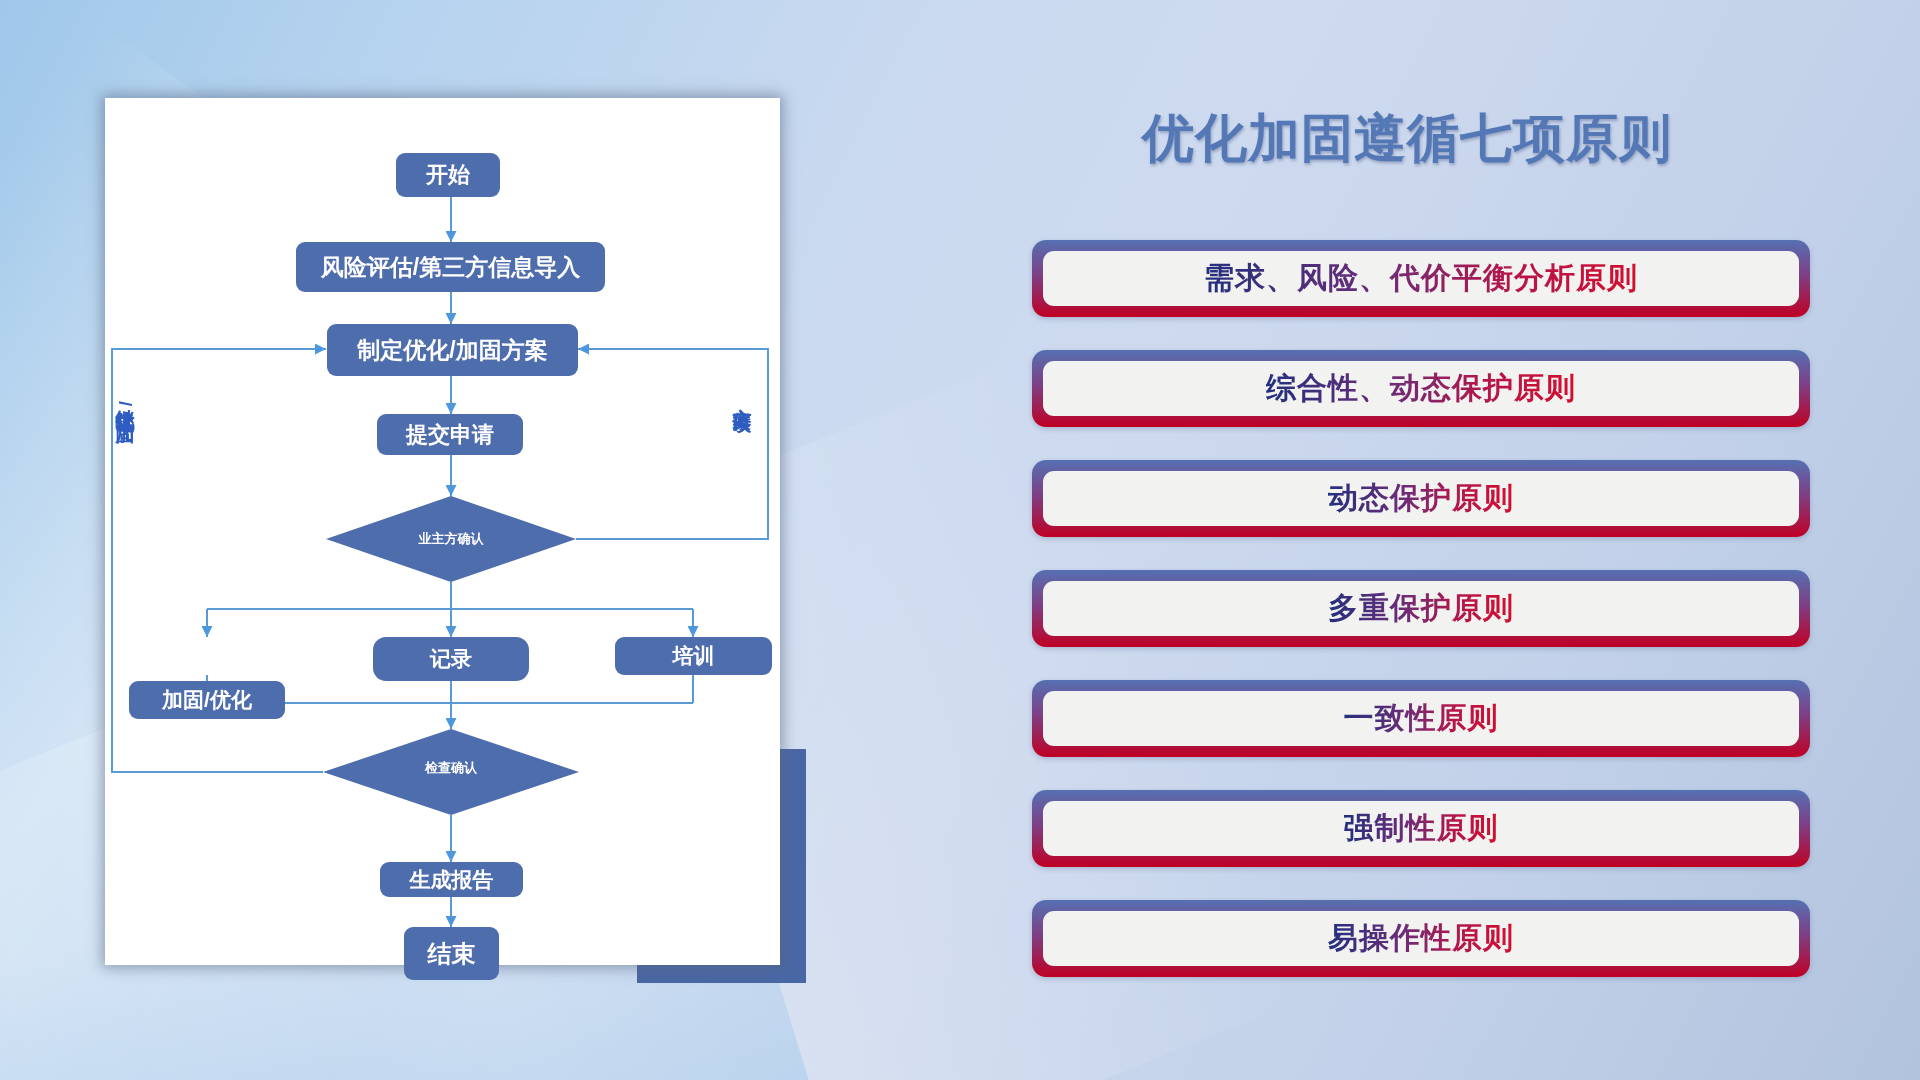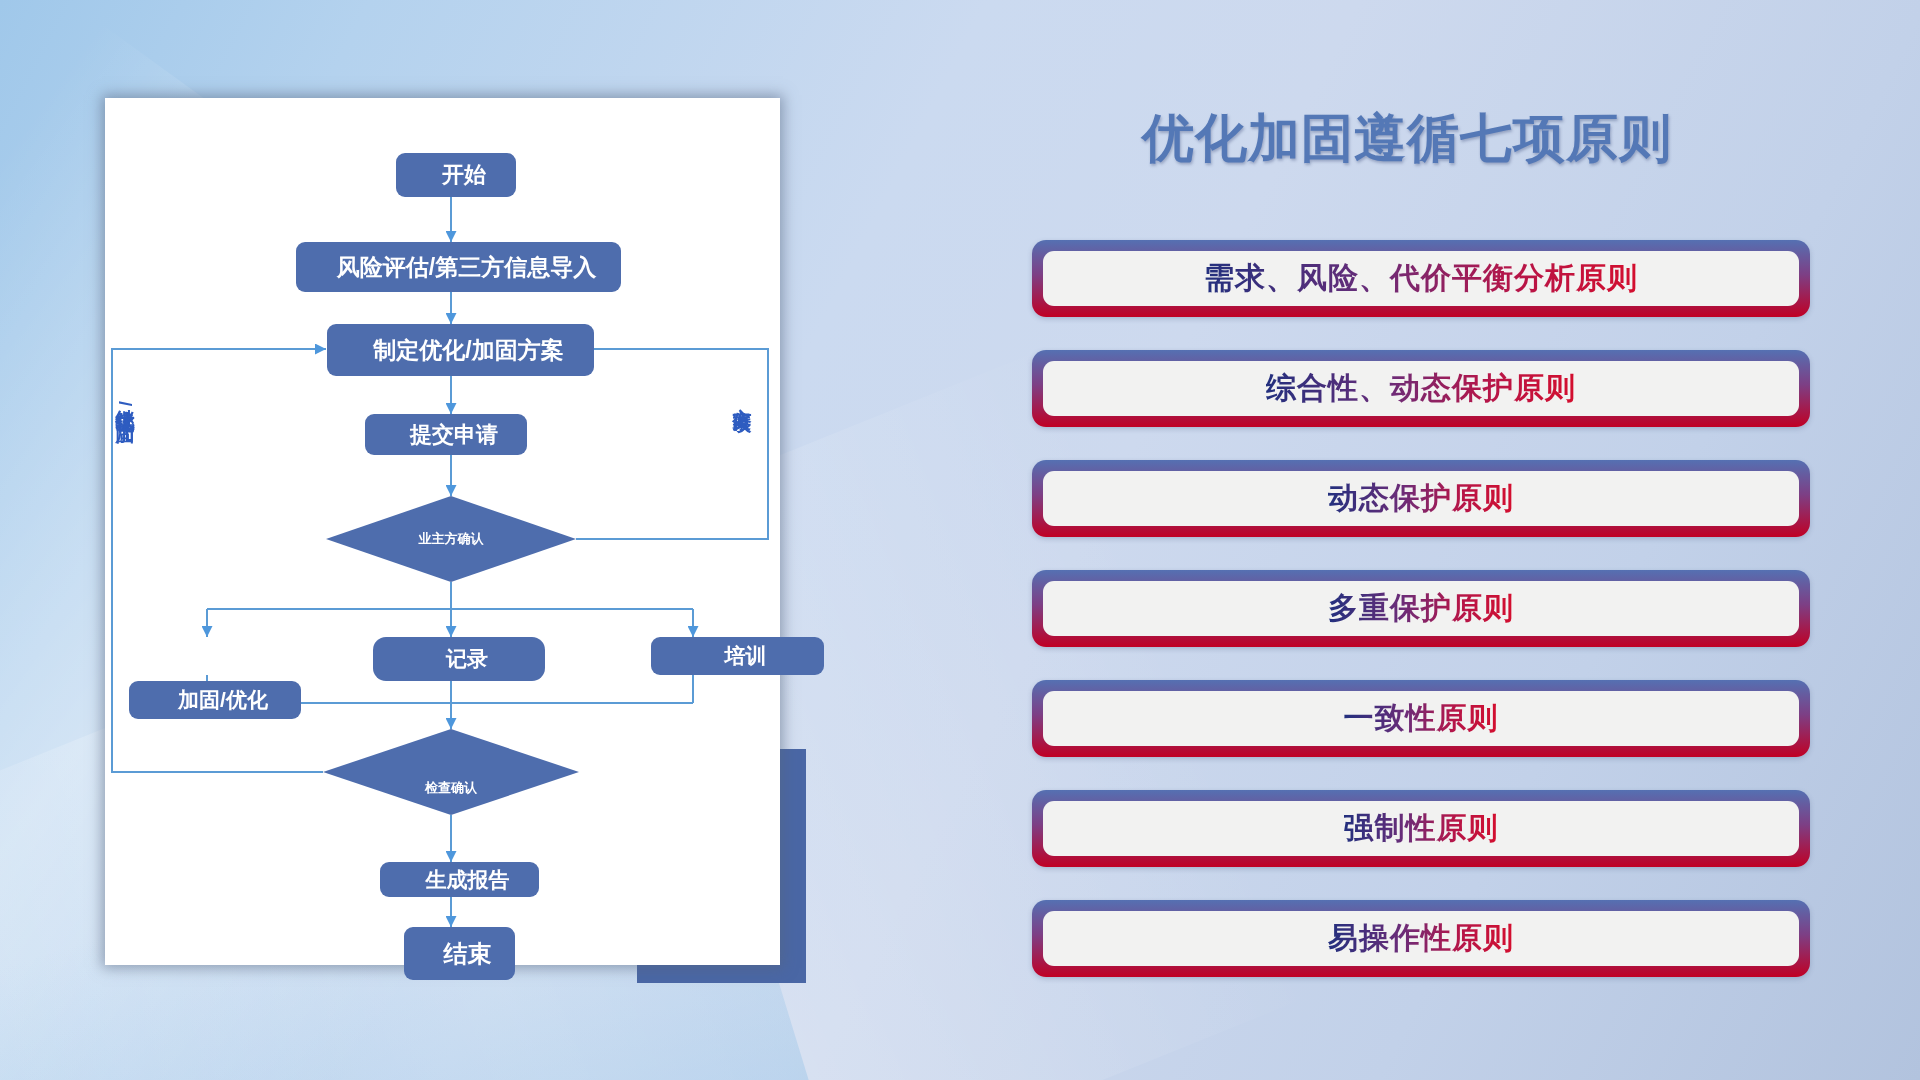--- a/index.html
+++ b/index.html
@@ -27,35 +27,35 @@
   .card { position:absolute; left:105px; top:98px; width:675px; height:867px;
     background:#ffffff; z-index:2; box-shadow:0 0 13px 3px rgba(85,100,125,.55); }
 
   .connectors { position:absolute; left:0; top:0; z-index:1; }
   .connectors path { fill:none; stroke:var(--connector,#5b9bd5); stroke-width:2; }
   #arr path { fill:var(--arrowhead,#4e97dc); stroke:none; }
   .diamond { fill:var(--node_fill,#4e6dad); }
 
   .node { position:absolute; z-index:2; background:var(--node_fill,#4e6dad);
     border-radius:9px; color:#ffffff; font-weight:bold; font-size:22px;
-    display:flex; align-items:center; justify-content:center; white-space:nowrap;padding-left:16px; }
+    display:flex; align-items:center; justify-content:center; white-space:nowrap; }
   .n-start    { left:291px; top:55px;  width:104px; height:44px; }
   .n-risk     { left:191px; top:144px; width:309px; height:50px; font-size:23px; }
   .n-plan     { left:222px; top:226px; width:251px; height:52px; font-size:23px; }
-  .n-submit   { left:260px; top:316px; width:146px; height:41px; }
+  .n-submit   { left:272px; top:316px; width:146px; height:41px; }
   .n-reinforce{ left:24px;  top:539px; width:156px; height:38px; font-size:21px;margin-top:44px; }
   .n-record   { left:268px; top:539px; width:156px; height:44px; font-size:21px;border-radius:13px; }
-  .n-training { left:510px; top:539px; width:157px; height:38px; font-size:21px;margin-left:36px; }
+  .n-training { left:510px; top:539px; width:157px; height:38px; font-size:21px; }
   .n-report   { left:275px; top:764px; width:143px; height:35px; font-size:21px; }
   .n-end      { left:299px; top:829px; width:95px;  height:53px; font-size:24px; }
 
   .d-label { position:absolute; z-index:2; color:#fff; font-weight:bold; font-size:13px;
     display:flex; align-items:center; justify-content:center; width:200px; height:36px; }
   .d1 { left:246px; top:423px; }
-  .d2 { left:246px; top:672px; }
+  .d2 { left:246px; top:652px; }
 
   .loop-label { position:absolute; z-index:2; writing-mode:vertical-lr;
     color:var(--loop_label,#2e5cc0); font-weight:bold; font-size:19px;
     letter-spacing:2px; line-height:22px; }
   .loop-left  { left:9px;   top:295px; }
   .loop-right { left:626px; top:295px; }
 
   
   .panel-title { position:absolute; left:1018px; top:104px; width:778px; z-index:2;
     text-align:center; font-size:52px; font-weight:bold; letter-spacing:1px;

